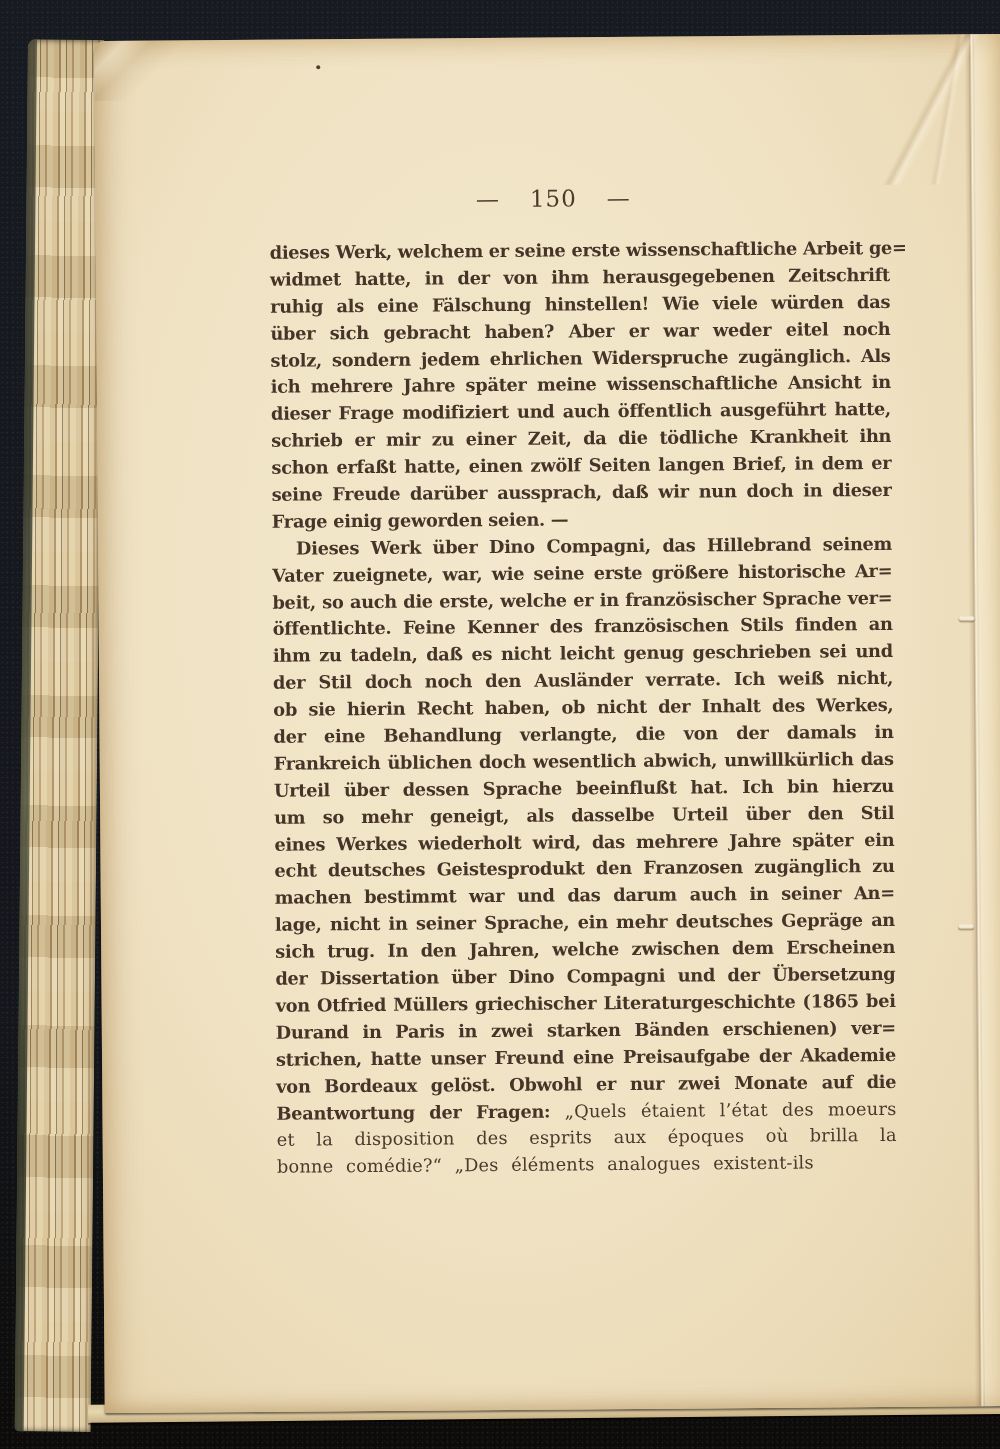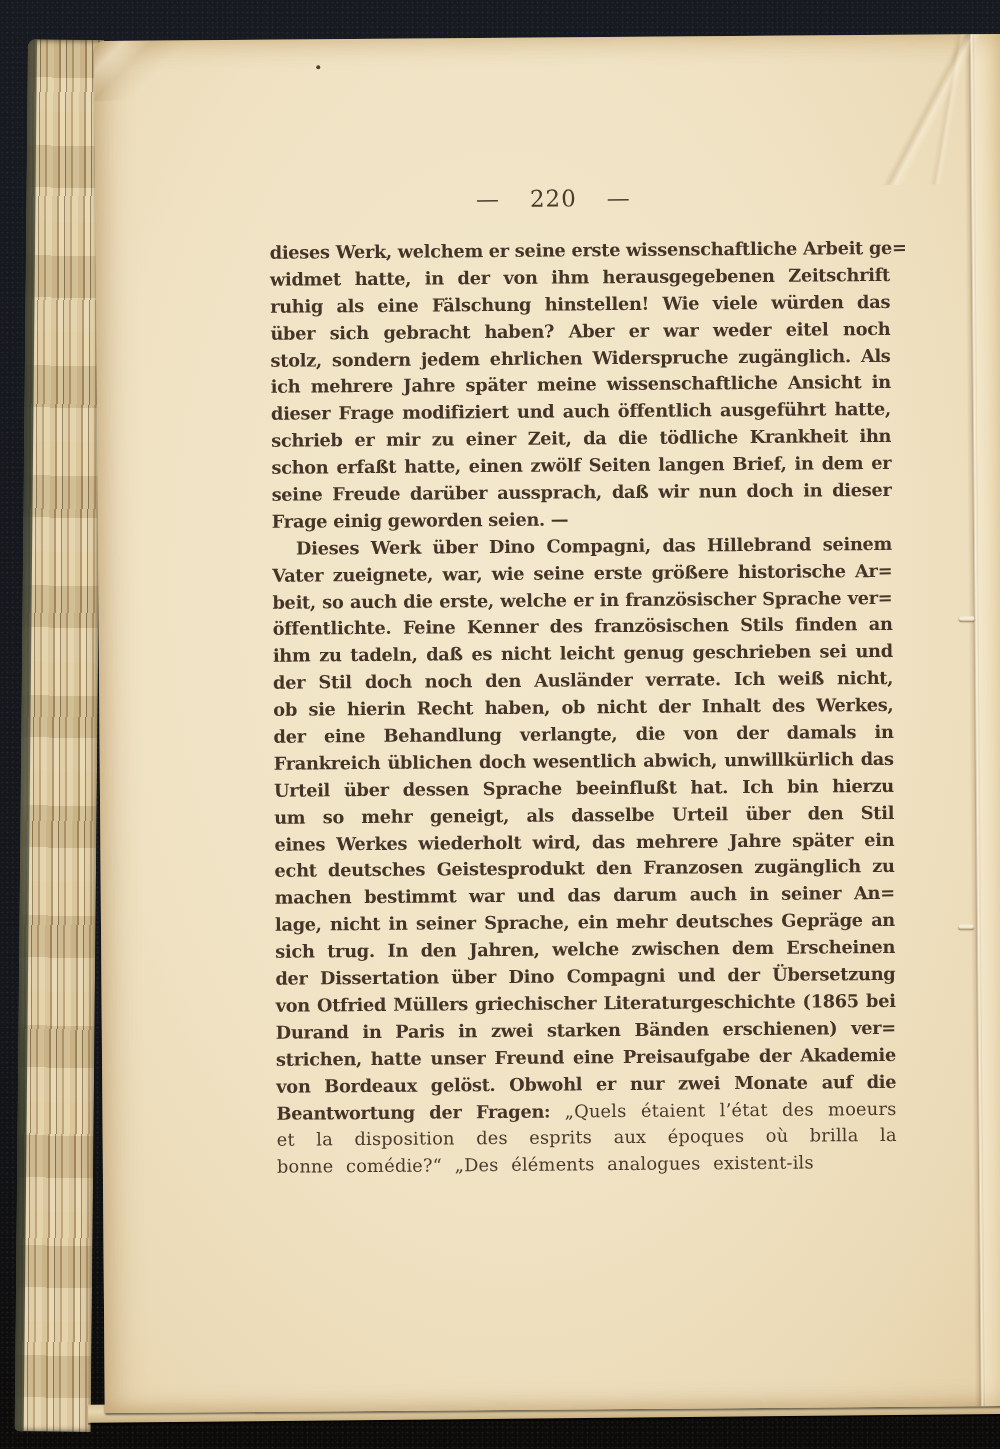--- a/index.html
+++ b/index.html
@@ -85,21 +85,21 @@
 
   <div class="page">
     <div class="gutter"></div>
     <div class="sliver"></div>
     <div class="crease-tr"></div>
     <div class="stitch s1"></div>
     <div class="stitch s2"></div>
     <div class="speck"></div>
 
     <div class="header">
-      <span>—</span><span class="num">220</span><span>—</span>
+      <span>—</span><span class="num">150</span><span>—</span>
     </div>
 
     <div class="body">
         <div class="line j"><span class="fraktur">dieses Werk, welchem er seine erste wissenschaftliche Arbeit ge=</span></div>
         <div class="line j"><span class="fraktur">widmet hatte, in der von ihm herausgegebenen Zeitschrift</span></div>
         <div class="line j"><span class="fraktur">ruhig als eine Fälschung hinstellen! Wie viele würden das</span></div>
         <div class="line j"><span class="fraktur">über sich gebracht haben? Aber er war weder eitel noch</span></div>
         <div class="line j"><span class="fraktur">stolz, sondern jedem ehrlichen Widerspruche zugänglich. Als</span></div>
         <div class="line j"><span class="fraktur">ich mehrere Jahre später meine wissenschaftliche Ansicht in</span></div>
         <div class="line j"><span class="fraktur">dieser Frage modifiziert und auch öffentlich ausgeführt hatte,</span></div>

